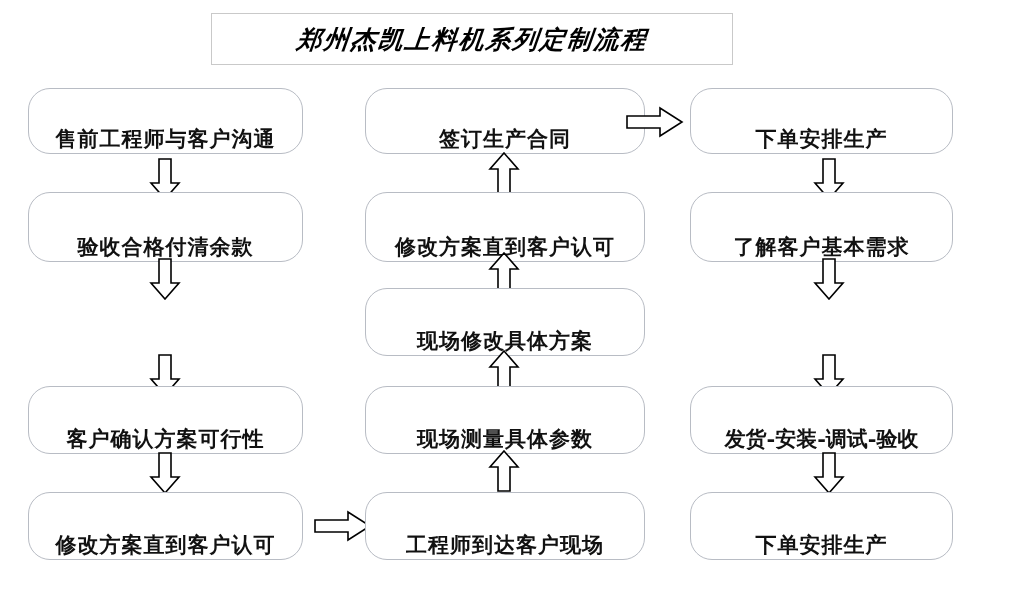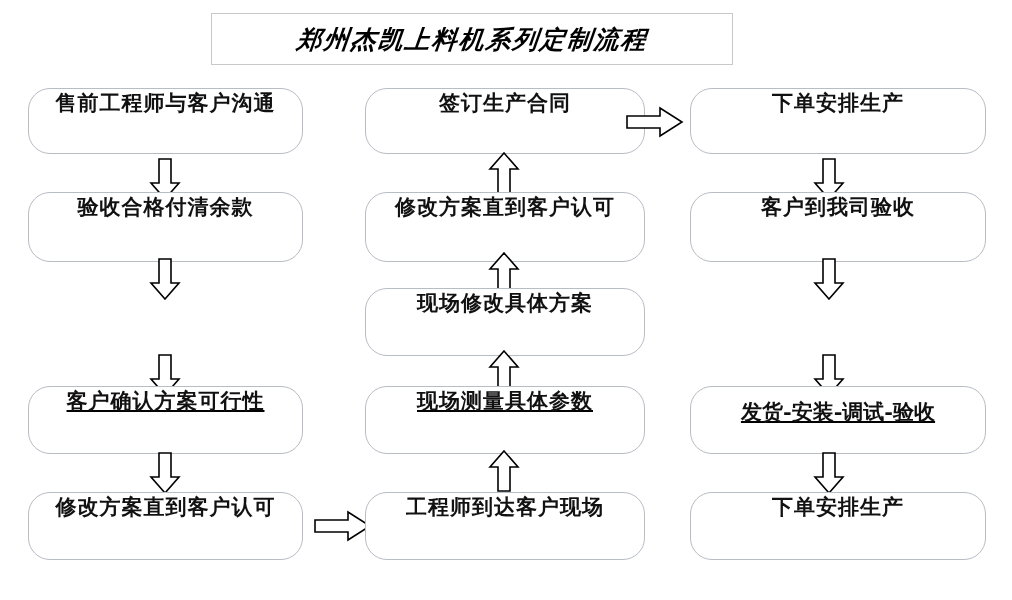--- a/index.html
+++ b/index.html
@@ -48,45 +48,45 @@
   }
 
   
   .node {
     position: absolute;
     border: 1px solid #b8bcc4;
     border-radius: 22px;
     background: #ffffff;
     box-sizing: border-box;
     display: flex;
-    align-items: flex-start;
+    align-items: flex-end;
     justify-content: center;
   }
   .node-label {
     font-family: "DejaVu Serif", "Liberation Serif", serif;
     font-size: 21px;
     font-weight: bold;
     color: #111111;
     white-space: nowrap;
     letter-spacing: 1px;
   }
   .node-label.narrow {
     letter-spacing: 0px;
     margin-top: 11px;
   }
 
   
   .col1 { left: 28px;  width: 275px; }
   .col2 { left: 365px; width: 280px; }
-  .col3 { left: 690px; width: 296px; }
+  .col3 { left: 690px; width: 263px; }
 
   .row1 { top: 88px;  height: 66px; }
   .row2 { top: 192px; height: 70px; }
   .row3 { top: 288px; height: 68px; }
-  .row4 { top: 386px; height: 68px; text-decoration: underline; }
+  .row4 { top: 386px; height: 68px; }
   .row5 { top: 492px; height: 68px; }
 
   
   .arrow {
     position: absolute;
     pointer-events: none;
   }
   .arrow svg { display: block; }
 
   .arr-v { width: 34px; height: 42px; }
@@ -193,21 +193,21 @@
   <div class="node col3 row1">
     <span class="node-label">下单安排生产</span>
   </div>
   <div class="arrow arr-v" style="left:812px; top:158px;">
     <svg viewBox="0 0 34 42" width="34" height="42">
       <polygon points="11,1 23,1 23,25 31,25 17,41 3,25 11,25" fill="#ffffff" stroke="#000000" stroke-width="1.6"></polygon>
     </svg>
   </div>
 
   <div class="node col3 row2">
-    <span class="node-label">客户到我司验收</span>
+    <span class="node-label">了解客户基本需求</span>
   </div>
   <div class="arrow arr-v" style="left:812px; top:258px;">
     <svg viewBox="0 0 34 42" width="34" height="42">
       <polygon points="11,1 23,1 23,25 31,25 17,41 3,25 11,25" fill="#ffffff" stroke="#000000" stroke-width="1.6"></polygon>
     </svg>
   </div>
 
   <div class="arrow arr-v" style="left:812px; top:354px;">
     <svg viewBox="0 0 34 42" width="34" height="42">
       <polygon points="11,1 23,1 23,25 31,25 17,41 3,25 11,25" fill="#ffffff" stroke="#000000" stroke-width="1.6"></polygon>

